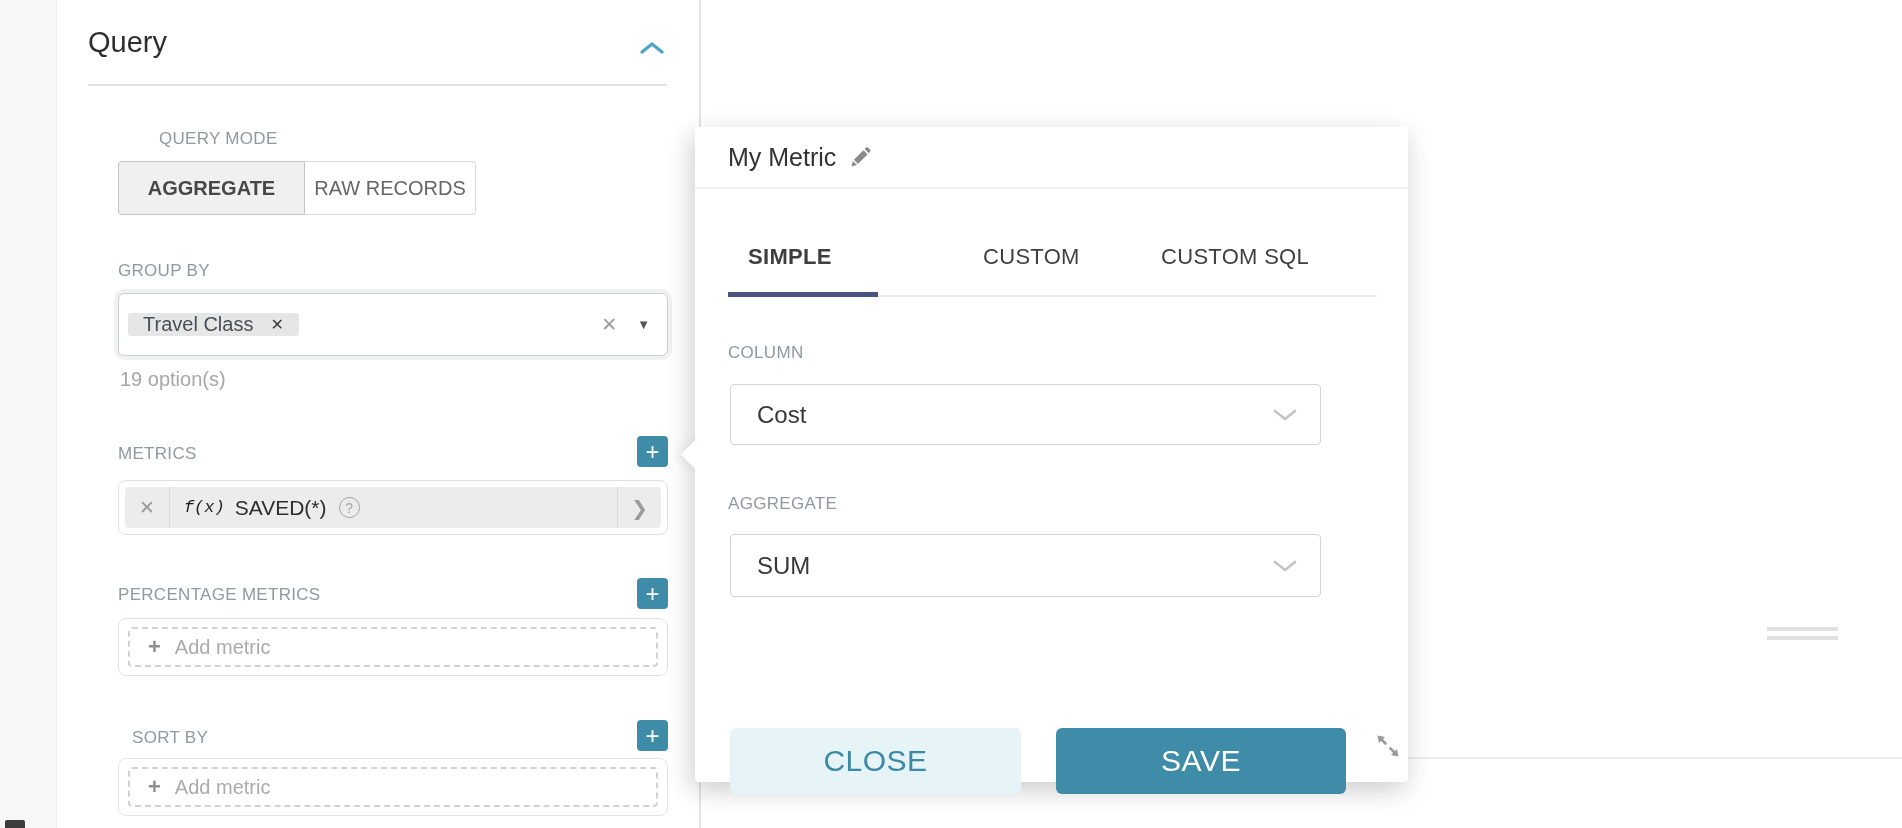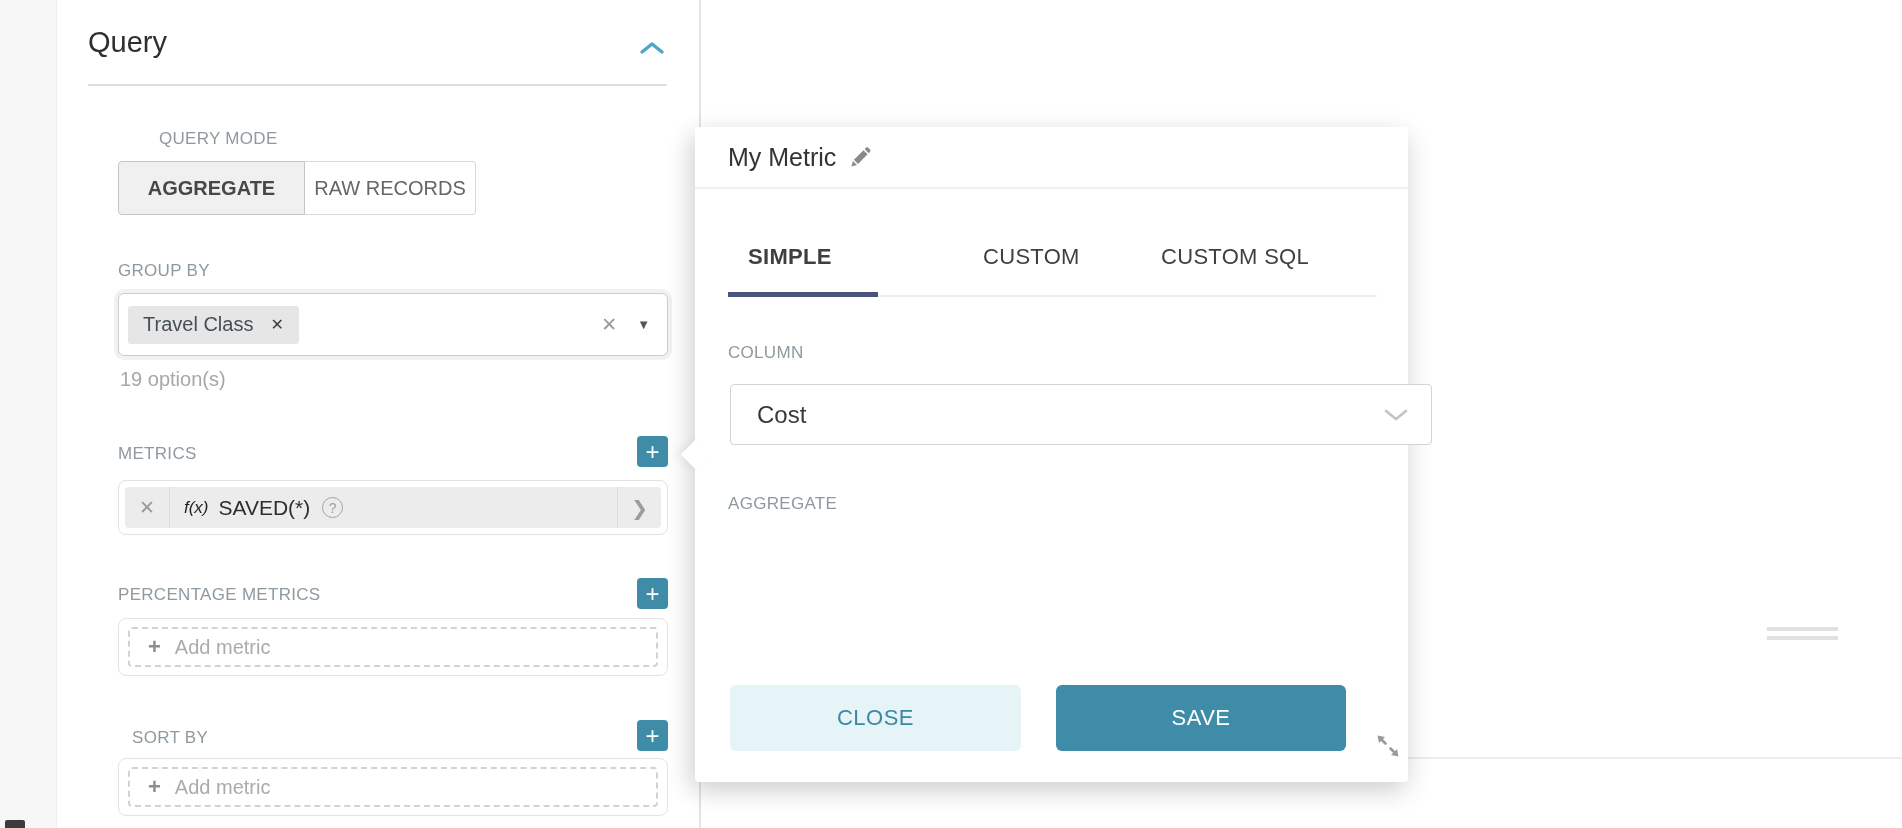--- a/index.html
+++ b/index.html
@@ -33,39 +33,39 @@
   .lbl-sort      { left:132px; top:728px; }
 
   .seg { position:absolute; left:118px; top:161px; height:54px; display:flex; }
   .seg .seg-btn { height:54px; display:flex; align-items:center; justify-content:center; font-size:20px; cursor:pointer; }
   .seg .on  { width:187px; background:#f0f0f0; border:1px solid #c4c4c4; border-radius:4px 0 0 4px; color:#474747; font-weight:bold; z-index:2; }
   .seg .off { width:171px; background:#fff; border:1px solid #d9d9d9; border-left:none; border-radius:0 4px 4px 0; color:#666; z-index:1; }
 
   .gb-select { position:absolute; left:118px; top:293px; width:550px; height:63px; background:#fff;
                border:1px solid #c9ced2; border-radius:6px; box-shadow:0 0 0 4px rgba(0,0,0,0.055);
                display:flex; align-items:center; cursor:text; }
-  .gb-tag { margin-left:9px; height:38px; background:#e6e6e6; border-radius:3px; display:flex; align-items:center;
+  .gb-tag { margin-left:9px; height:23px; background:#e6e6e6; border-radius:3px; display:flex; align-items:center;
             padding:0 15px; font-size:20px; color:#454f55; cursor:default; }
   .gb-tag .tag-x { margin-left:17px; font-size:16px; font-weight:bold; color:#3b3b3b; cursor:pointer; }
   .gb-spacer { flex:1; }
   .gb-clear { font-size:19px; color:#9b9b9b; margin-right:20px; cursor:pointer; }
   .gb-caret { font-size:13px; color:#555; margin-right:17px; }
   .gb-hint { position:absolute; left:120px; top:368px; font-size:20px; color:#a7a7a7; }
 
   .plus-btn { position:absolute; width:31px; height:31px; border-radius:4px; background:#3e8ca8; color:#fff;
               display:flex; align-items:center; justify-content:center; font-size:24px; font-weight:400; cursor:pointer; line-height:1; }
   .plus-metrics { left:637px; top:436px; }
   .plus-pct     { left:637px; top:578px; }
   .plus-sort    { left:637px; top:720px; }
 
   .metric-box { position:absolute; left:118px; top:480px; width:550px; height:55px; border:1px solid #e1e1e1; border-radius:8px; background:#fff; padding:6px; }
   .metric-pill { width:100%; height:100%; background:#ececec; border-radius:4px; display:flex; align-items:center; }
   .pill-x { padding:0 14px; font-size:19px; font-weight:bold; color:#9b9b9b; cursor:pointer; }
   .pill-sep { width:1px; height:100%; background:#dcdcdc; }
-  .pill-fx { margin-left:14px; font-family:Liberation Sans, sans-serif; font-style:italic; font-size:17px; color:#1f1f1f; }
+  .pill-fx { margin-left:14px; font-family:Liberation Mono, monospace; font-style:italic; font-size:17px; color:#1f1f1f; }
   .pill-name { margin-left:10px; font-size:21px; color:#2e2e2e; }
   .pill-help { margin-left:12px; width:21px; height:21px; border:1.5px solid #a3a3a3; border-radius:50%; color:#a3a3a3;
                font-size:14px; display:flex; align-items:center; justify-content:center; }
   .pill-spacer { flex:1; }
   .pill-go { padding:0 13px; font-size:20px; color:#9b9b9b; cursor:pointer; display:flex; align-items:center; height:100%; border-left:1px solid #dcdcdc; }
 
   .add-box { position:absolute; left:118px; width:550px; height:58px; border:1px solid #e3e3e3; border-radius:8px; background:#fff; padding:8px 9px; }
   .add-box.pct  { top:618px; }
   .add-box.sort { top:758px; }
   .add-inner { width:100%; height:100%; border:2px dashed #d2d2d2; border-radius:4px; display:flex; align-items:center; cursor:pointer; }
@@ -86,29 +86,29 @@
   .tab-simple { left:53px;font-weight:bold; }
   .tab-saved  { left:288px; }
   .tab-custom { left:466px; }
   .tab-underline { position:absolute; left:33px; top:165px; width:150px; height:5px; background:#485380; }
   .tab-border { position:absolute; left:33px; top:168px; width:649px; height:2px; background:#ededed; }
 
   .pop-label { position:absolute; font-size:17px; color:#8e99a0; letter-spacing:0.3px; }
   .lbl-column { left:33px; top:216px; }
   .lbl-agg    { left:33px; top:367px; }
 
-  .pop-select { position:absolute; left:35px; width:702px; border:1.5px solid #d4d4d4; border-radius:4px; background:#fff;
+  .pop-select { position:absolute; left:35px; width:591px; border:1.5px solid #d4d4d4; border-radius:4px; background:#fff;
                 display:flex; align-items:center; cursor:pointer; }
   .sel-column { top:257px; height:61px; }
   .sel-agg    { top:407px; height:63px; }
   .sel-value { margin-left:26px; font-size:24px; color:#383838; }
   .sel-chevron { position:absolute; right:22px; display:flex; }
 
-  .pop-btn { position:absolute; top:558px; height:66px; border-radius:6px; display:flex; align-items:center; justify-content:center;
-             font-size:22px; font-weight:500; cursor:pointer; letter-spacing:0.5px; }
+  .pop-btn { position:absolute; top:601px; height:66px; border-radius:6px; display:flex; align-items:center; justify-content:center;
+             font-size:30px; font-weight:500; cursor:pointer; letter-spacing:0.5px; }
   .btn-close { left:35px; width:291px; background:#e6f3f7; color:#3a89a5; }
   .btn-save  { left:361px; width:290px; background:#3e8ca8; color:#fff; }
   .resize-handle { position:absolute; left:680px; top:606px; width:26px; height:26px; cursor:nwse-resize; display:flex; }
 </style>
 </head>
 <body>
 
 <div class="screen">
 
   <div class="left-rail"></div>
@@ -209,20 +209,28 @@
     <div class="pop-select sel-column">
       <span class="sel-value">Cost</span>
       <span class="sel-chevron">
         <svg width="26" height="16" viewBox="0 0 26 16">
             <polyline points="3,4 13,12 23,4" fill="none" stroke="#c3c3c3" stroke-width="2.6" stroke-linecap="round" stroke-linejoin="round"></polyline>
           </svg>
       </span>
     </div>
 
     <div class="pop-label lbl-agg">AGGREGATE</div>
+    <div class="pop-select sel-agg">
+      <span class="sel-value">SUM</span>
+      <span class="sel-chevron">
+        <svg width="26" height="16" viewBox="0 0 26 16">
+            <polyline points="3,4 13,12 23,4" fill="none" stroke="#c3c3c3" stroke-width="2.6" stroke-linecap="round" stroke-linejoin="round"></polyline>
+          </svg>
+      </span>
+    </div>
 
     <div class="pop-btn btn-close">CLOSE</div>
     <div class="pop-btn btn-save">SAVE</div>
 
     <div class="resize-handle">
       <svg width="26" height="26" viewBox="0 0 26 26">
         <g stroke="#9a9a9a" stroke-width="2.6" fill="#9a9a9a" stroke-linecap="round">
           <line x1="5" y1="5" x2="10.5" y2="10.5"></line>
           <path d="M2.5 2.5 L10 4 L4 10 Z" stroke="none"></path>
           <line x1="15.5" y1="15.5" x2="21" y2="21"></line>

